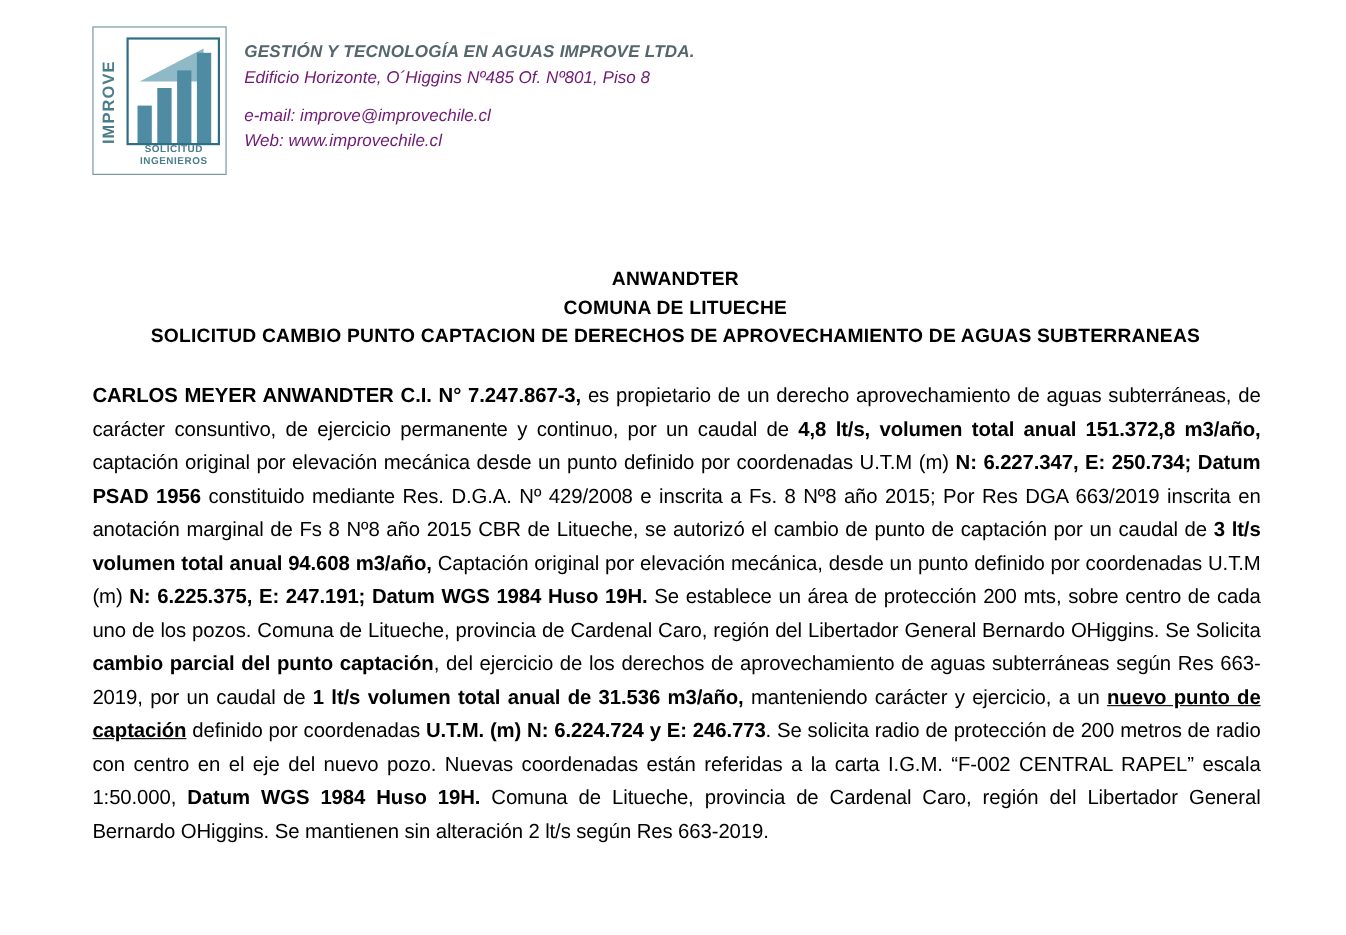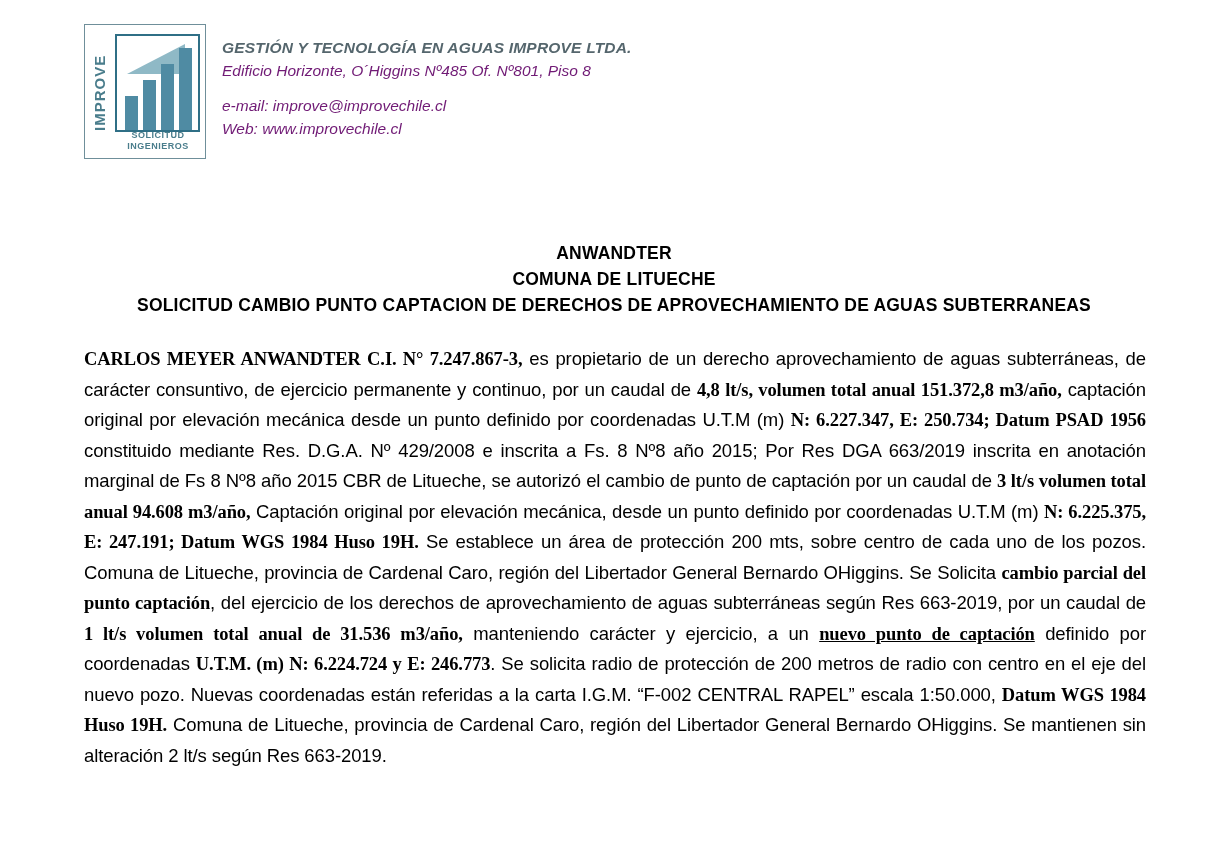--- a/index.html
+++ b/index.html
@@ -137,21 +137,21 @@
     position: absolute;
     left: 84px;
     top: 344px;
     width: 1062px;
     font-size: 18.5px;
     line-height: 30.5px;
     text-align: justify;
     text-justify: inter-word;
     letter-spacing: -0.1px;
   }
-  .body-text b { font-weight: bold; font-family: Liberation Serif, serif; }
+  .body-text b { font-weight: bold; }
   .body-text u { text-decoration: underline; }
 </style>
 </head>
 <body>
 
 <div class="page">
 
   <div class="letterhead">
 
     <div class="logo-box">

